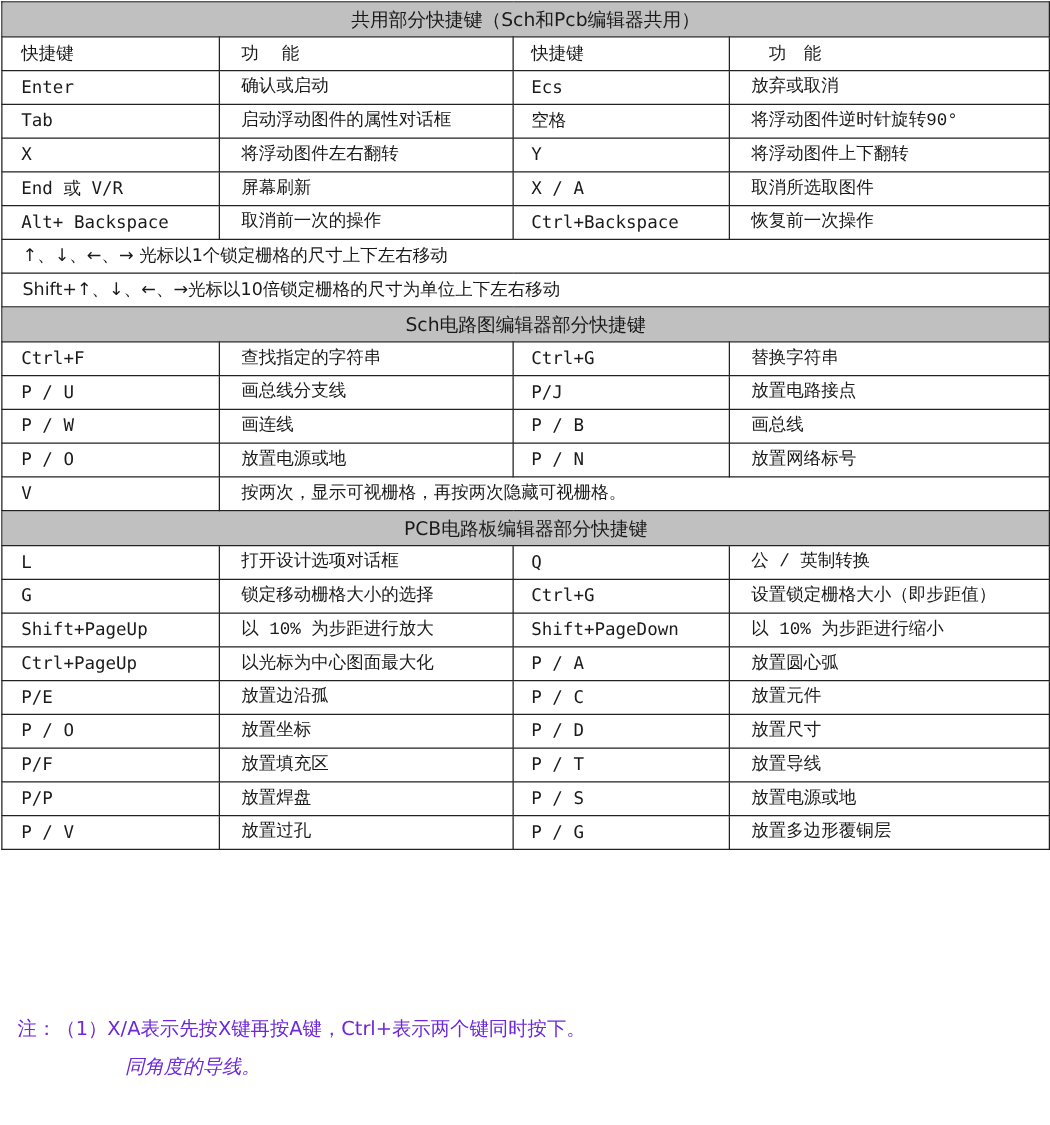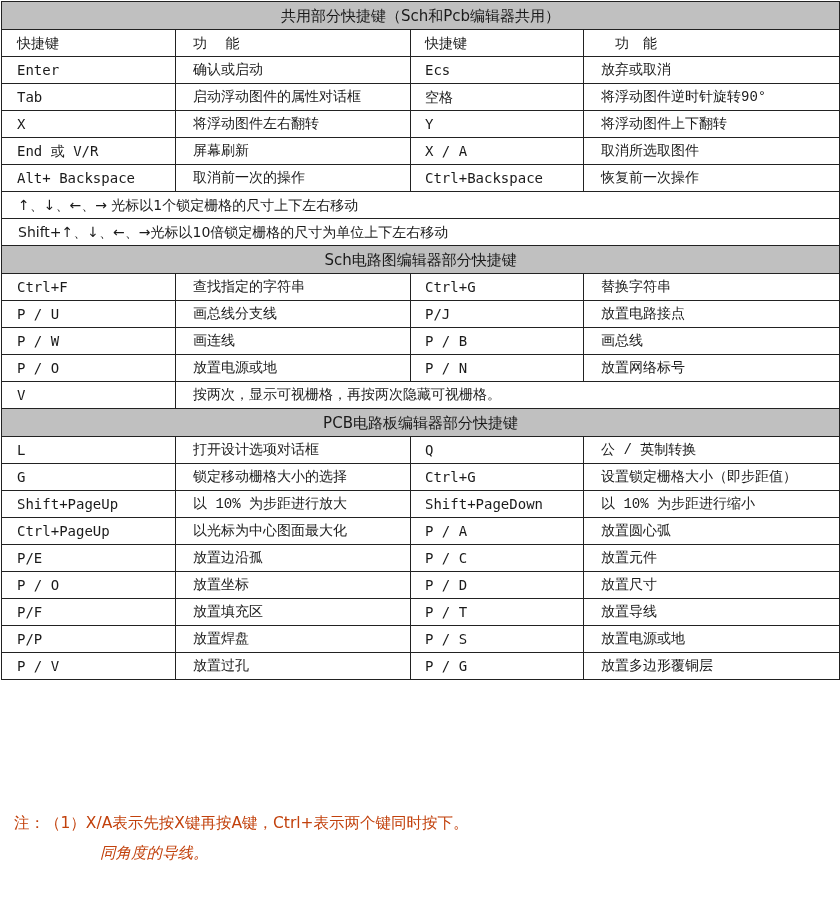--- a/index.html
+++ b/index.html
@@ -9,21 +9,21 @@
              table-layout:fixed; font-size:14px; }
   table.sc td { border:1px solid #222; padding:0 0 0 15px; height:26px; line-height:26px;
                 white-space:nowrap; overflow:hidden; vertical-align:middle; }
   table.sc td.func { font-family:Liberation Mono, monospace; padding-left:17px; }
   table.sc td.key2 { padding-left:14px; }
   table.sc tr.sect td { background:#c0c0c0; text-align:center; padding:0; height:27px;
                         font-family:"DejaVu Sans","Liberation Sans",sans-serif; font-size:15px; }
   table.sc tr.colhead td { font-family:"DejaVu Sans","Liberation Sans",sans-serif; }
   table.sc td.wide { font-family:"DejaVu Sans","Liberation Sans",sans-serif; }
   .notes { position:absolute; left:14px; top:808px; font-family:"DejaVu Sans","Liberation Sans",sans-serif;
-           font-size:15.5px; line-height:30px; color:#c2410c; }
+           font-size:15.5px; line-height:30px; color:#6d28d9; }
   .notes .n2 { padding-left:42px; }
   .notes .n3 { padding-left:86px;font-style:italic; }
 </style>
 </head>
 <body>
 
 <table class="sc">
   <colgroup>
       <col style="width:174px">
       <col style="width:235px">

